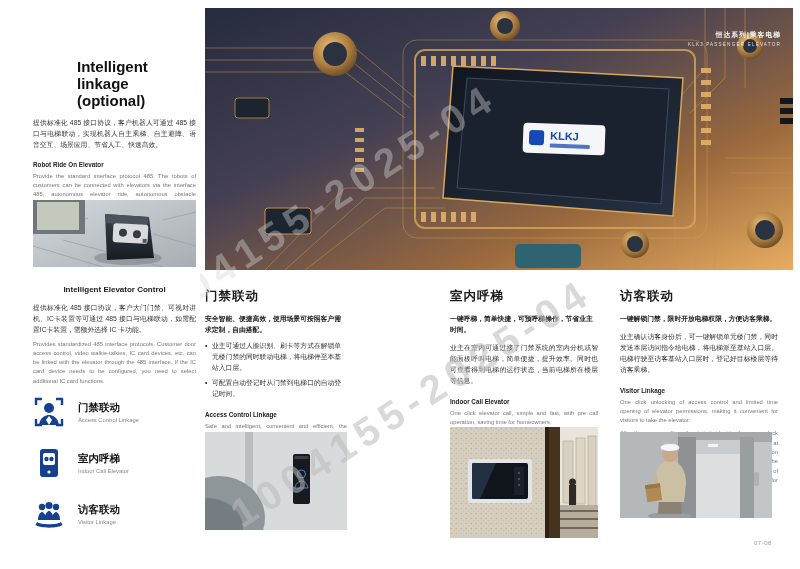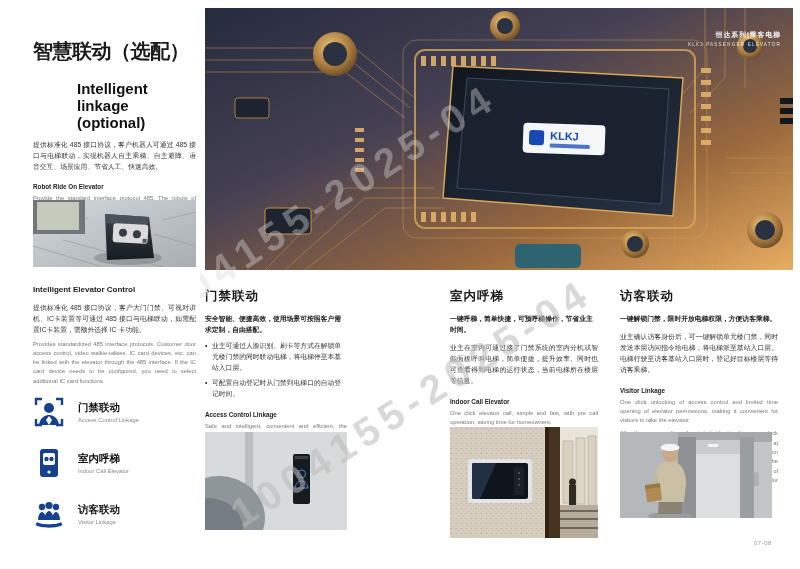--- a/index.html
+++ b/index.html
@@ -11,21 +11,21 @@
   .left-col{position:absolute;left:33px;top:40px;width:163px;}
   .page-title{font-size:20px;font-weight:bold;letter-spacing:-0.5px;line-height:1.1;}
   .page-subtitle{font-size:15px;font-weight:bold;margin-top:18px;color:#111;padding-left:44px;}
   .sec-head{font-size:12.5px;font-weight:bold;margin-top:22px;letter-spacing:1px;}
   .cn-body{font-size:6.8px;line-height:1.65;color:#333;margin-top:8px;text-align:justify;}
   .en-head{font-size:6.3px;font-weight:bold;color:#222;margin-top:10px;}
   .en-body{font-size:5.8px;line-height:1.6;color:#777;margin-top:4px;text-align:justify;}
   .robot-photo{position:absolute;left:33px;top:200px;width:163px;height:67px;}
   .control-block{position:absolute;left:33px;top:280px;width:163px;}
   .sec-head-lg{font-size:15px;font-weight:bold;letter-spacing:1px;}
-  .sec-sub-en{font-size:8px;font-weight:bold;margin-top:5px;}
+  .sec-sub-en{font-size:8px;font-weight:bold;margin-top:5px;text-align:center;}
   .features{position:absolute;left:33px;top:396px;width:163px;}
   .feature-item{display:flex;align-items:center;margin-bottom:19px;}
   .feature-icon{width:32px;height:32px;flex:0 0 32px;}
   .feature-text{margin-left:13px;}
   .feature-cn{font-size:10.5px;font-weight:bold;color:#111;}
   .feature-en{font-size:5.8px;color:#888;margin-top:2px;}
   
   .hero{position:absolute;left:205px;top:8px;width:588px;height:262px;}
   .hero svg{display:block;}
   .hero-caption{position:absolute;top:22px;right:12px;text-align:right;color:#ffffff;}
@@ -56,21 +56,20 @@
   .wm-1{left:35px;top:495px;}
   .wm-2{left:-60px;top:300px;color:rgba(215,215,215,0.40);}
   .page-number{position:absolute;left:754px;top:540px;font-size:6px;color:#999;letter-spacing:.5px;}
 </style>
 </head>
 <body>
 
 <div class="page">
 
   <div class="left-col">
-    <div class="page-title">智慧联动（选配）</div>
     <div class="page-subtitle">Intelligent linkage (optional)</div>
 
     <div class="cn-body">提供标准化 485 接口协议，客户机器人可通过 485 接口与电梯联动，实现机器人自主乘梯、自主避障、语音交互、场景应用、节省人工、快速高效。</div>
     <div class="en-head">Robot Ride On Elevator</div>
     <div class="en-body">Provide the standard interface protocol 485. The robots of customers can be connected with elevators via the interface 485, autonomous elevator ride, autonomous obstacle avoidance, voice interaction, scene application, saving labor, fast and efficient.</div>
   </div>
 
   <div class="robot-photo">
     <svg width="163" height="67" viewBox="0 0 163 67">
       <defs>

